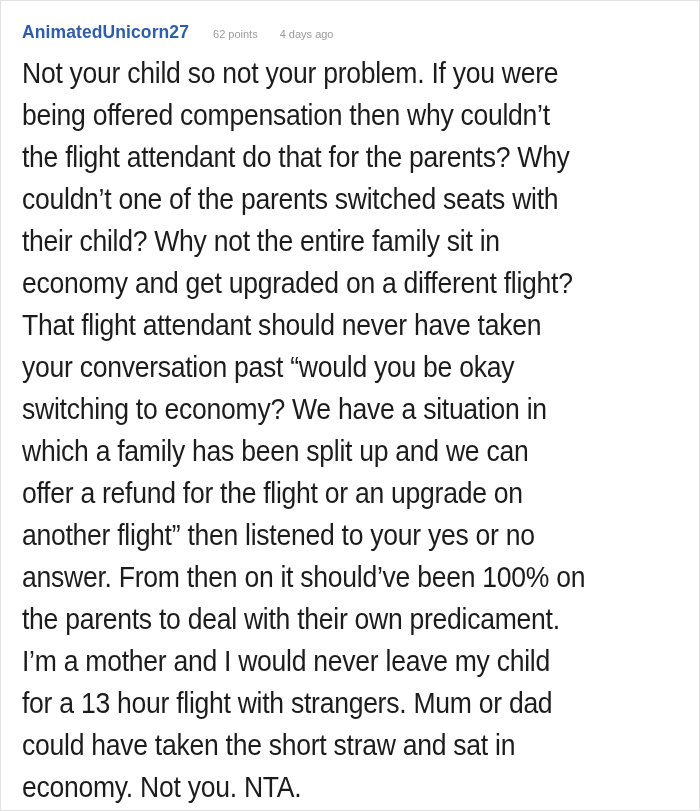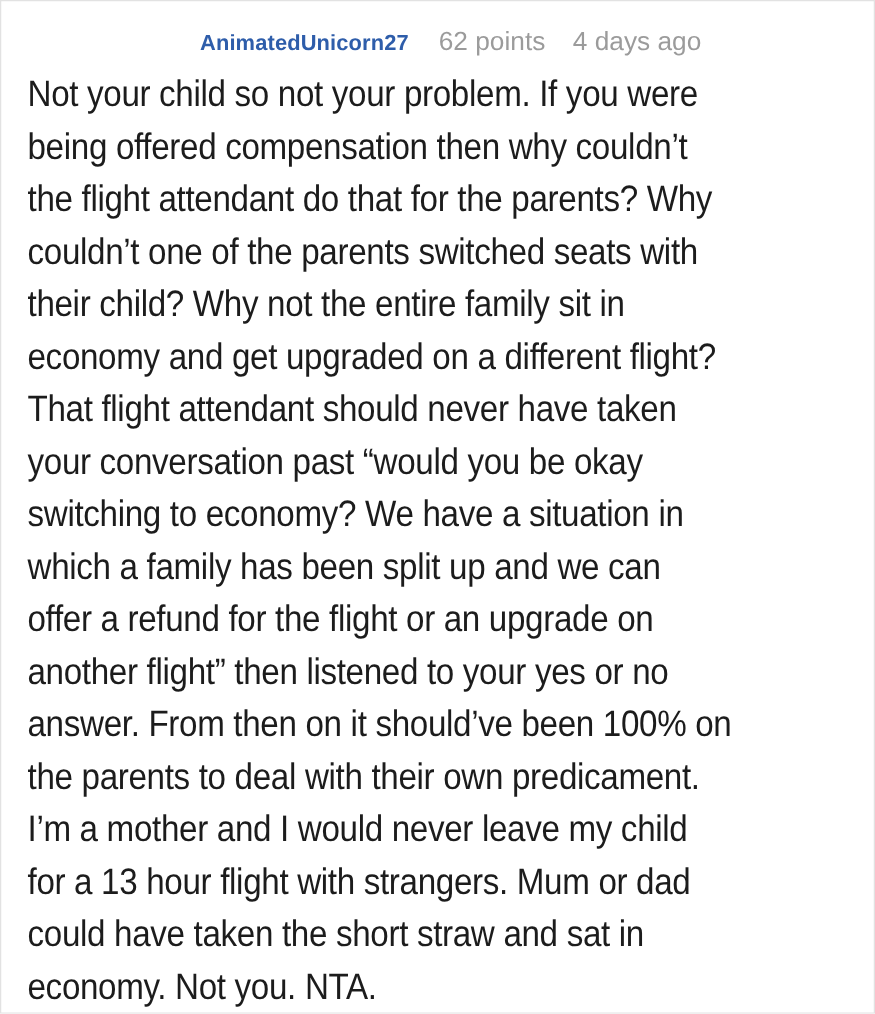--- a/index.html
+++ b/index.html
@@ -10,32 +10,31 @@
     background: #ffffff;
     border: 1px solid #e2e2e2;
     padding: 21px 0 0 21px;
     overflow: hidden;
     font-family: "Liberation Sans", sans-serif;
   }
   .comment-header {
     display: flex;
     align-items: baseline;
     margin-bottom: 9px;
-    justify-content: center;
   }
   .username {
     font-size: 17.5px;
     font-weight: bold;
     color: #2e5daa;
     letter-spacing: 0.1px;
     text-decoration: none;
     cursor: pointer;
   }
   .meta {
-    font-size: 21px;
+    font-size: 11px;
     color: #9b9b9b;
     font-weight: 400;
   }
   .points { margin-left: 24px; }
   .timestamp { margin-left: 22px; }
   .comment-body { }
   .body-line {
     font-size: 29.5px;
     line-height: 42px;
     color: #1c1c1c;

